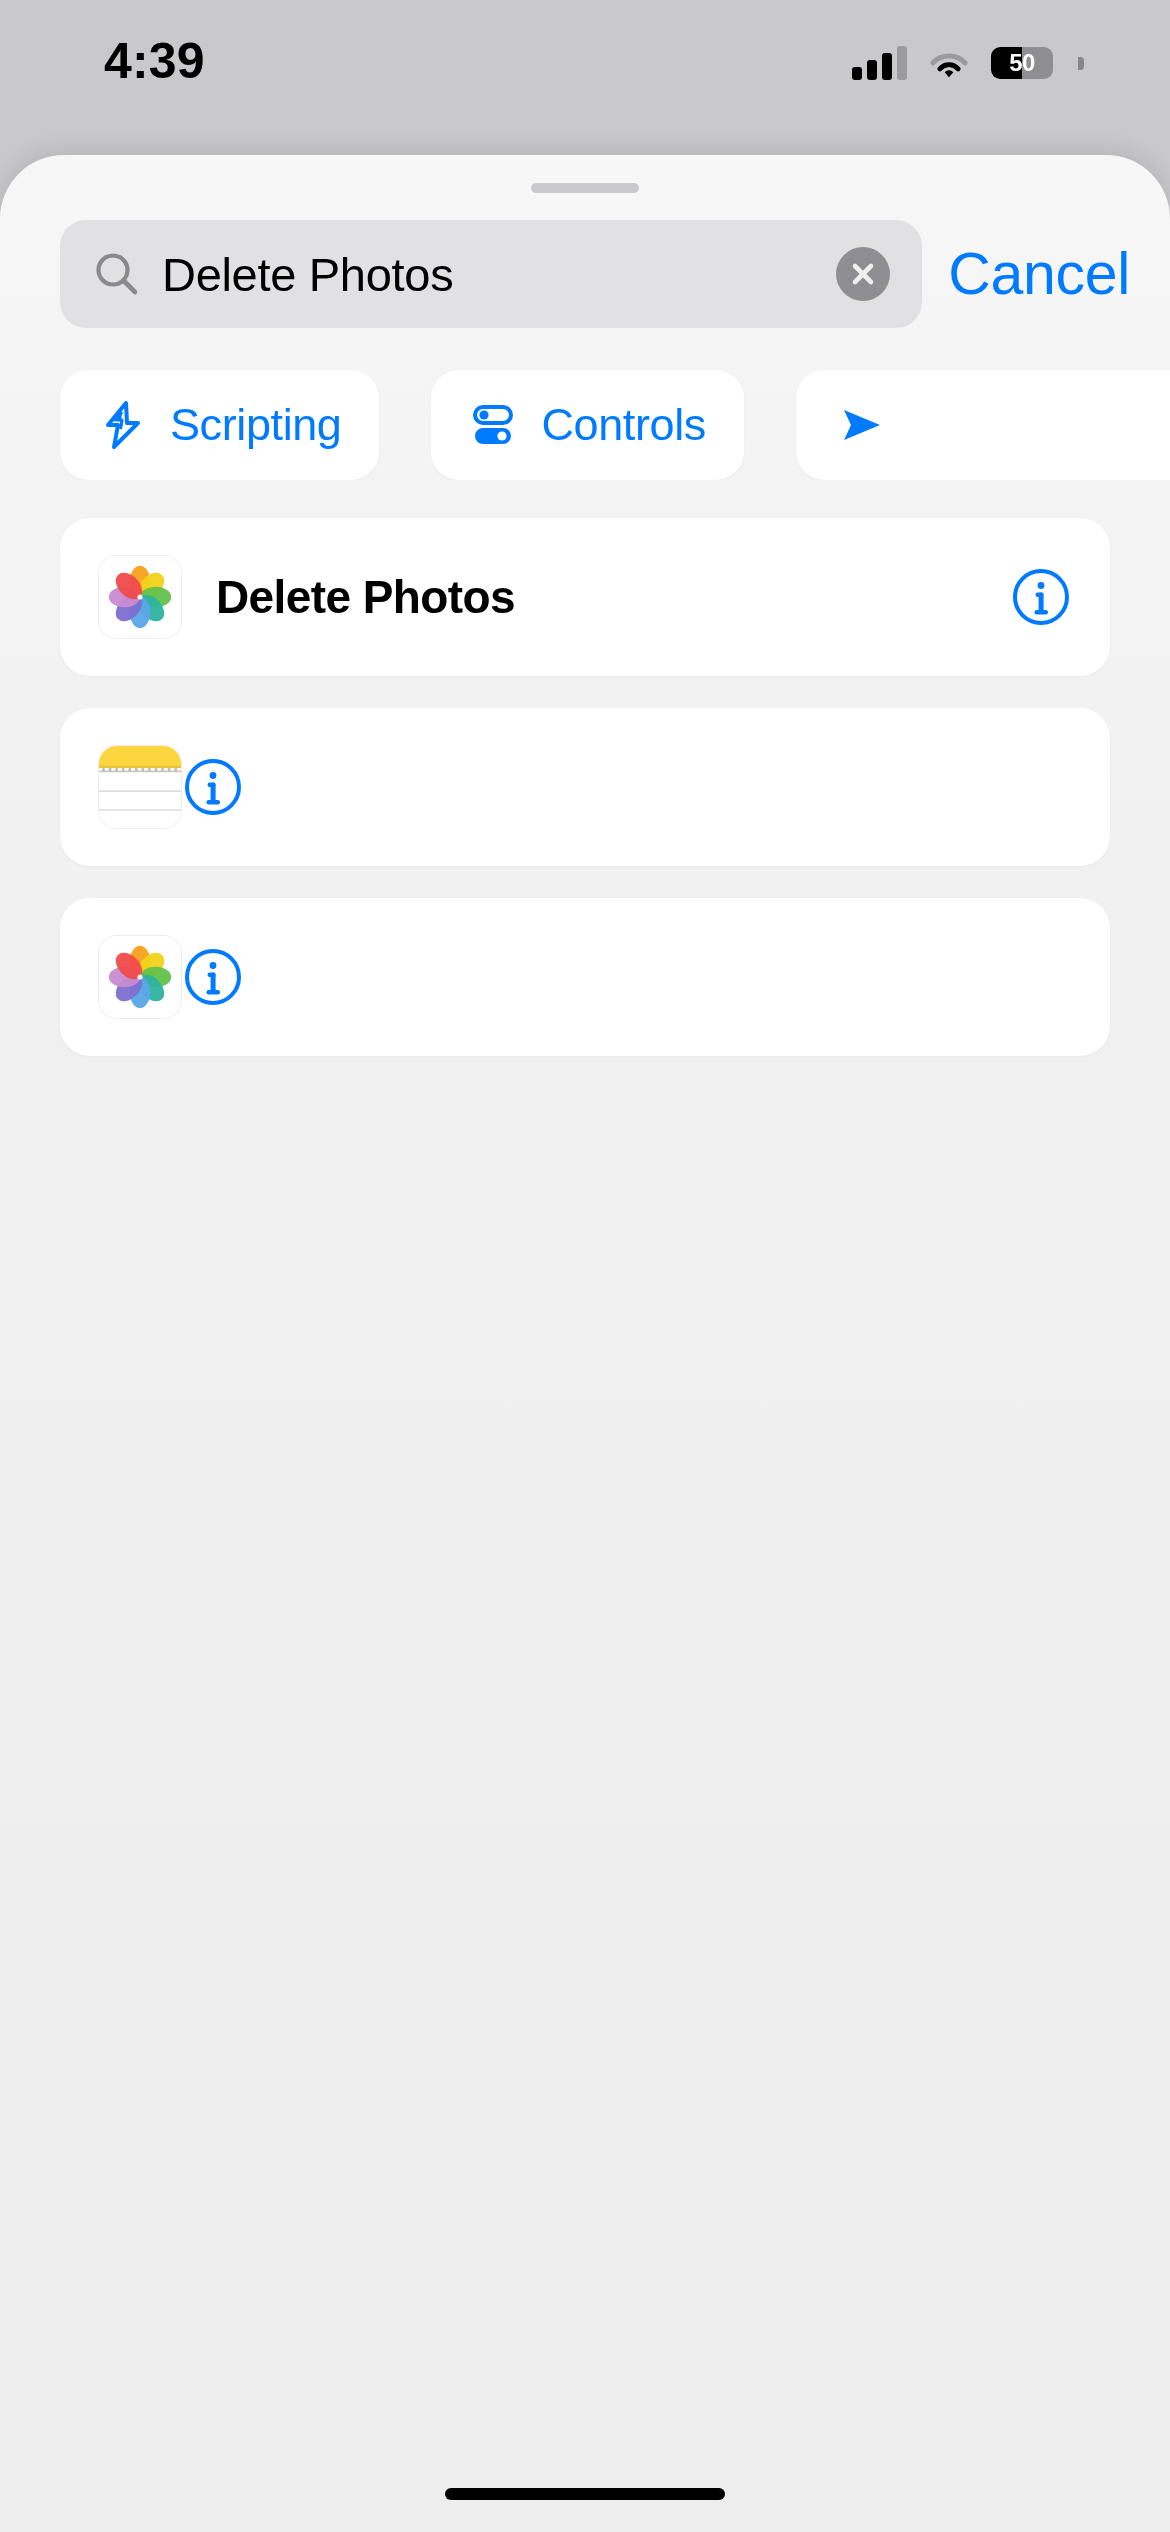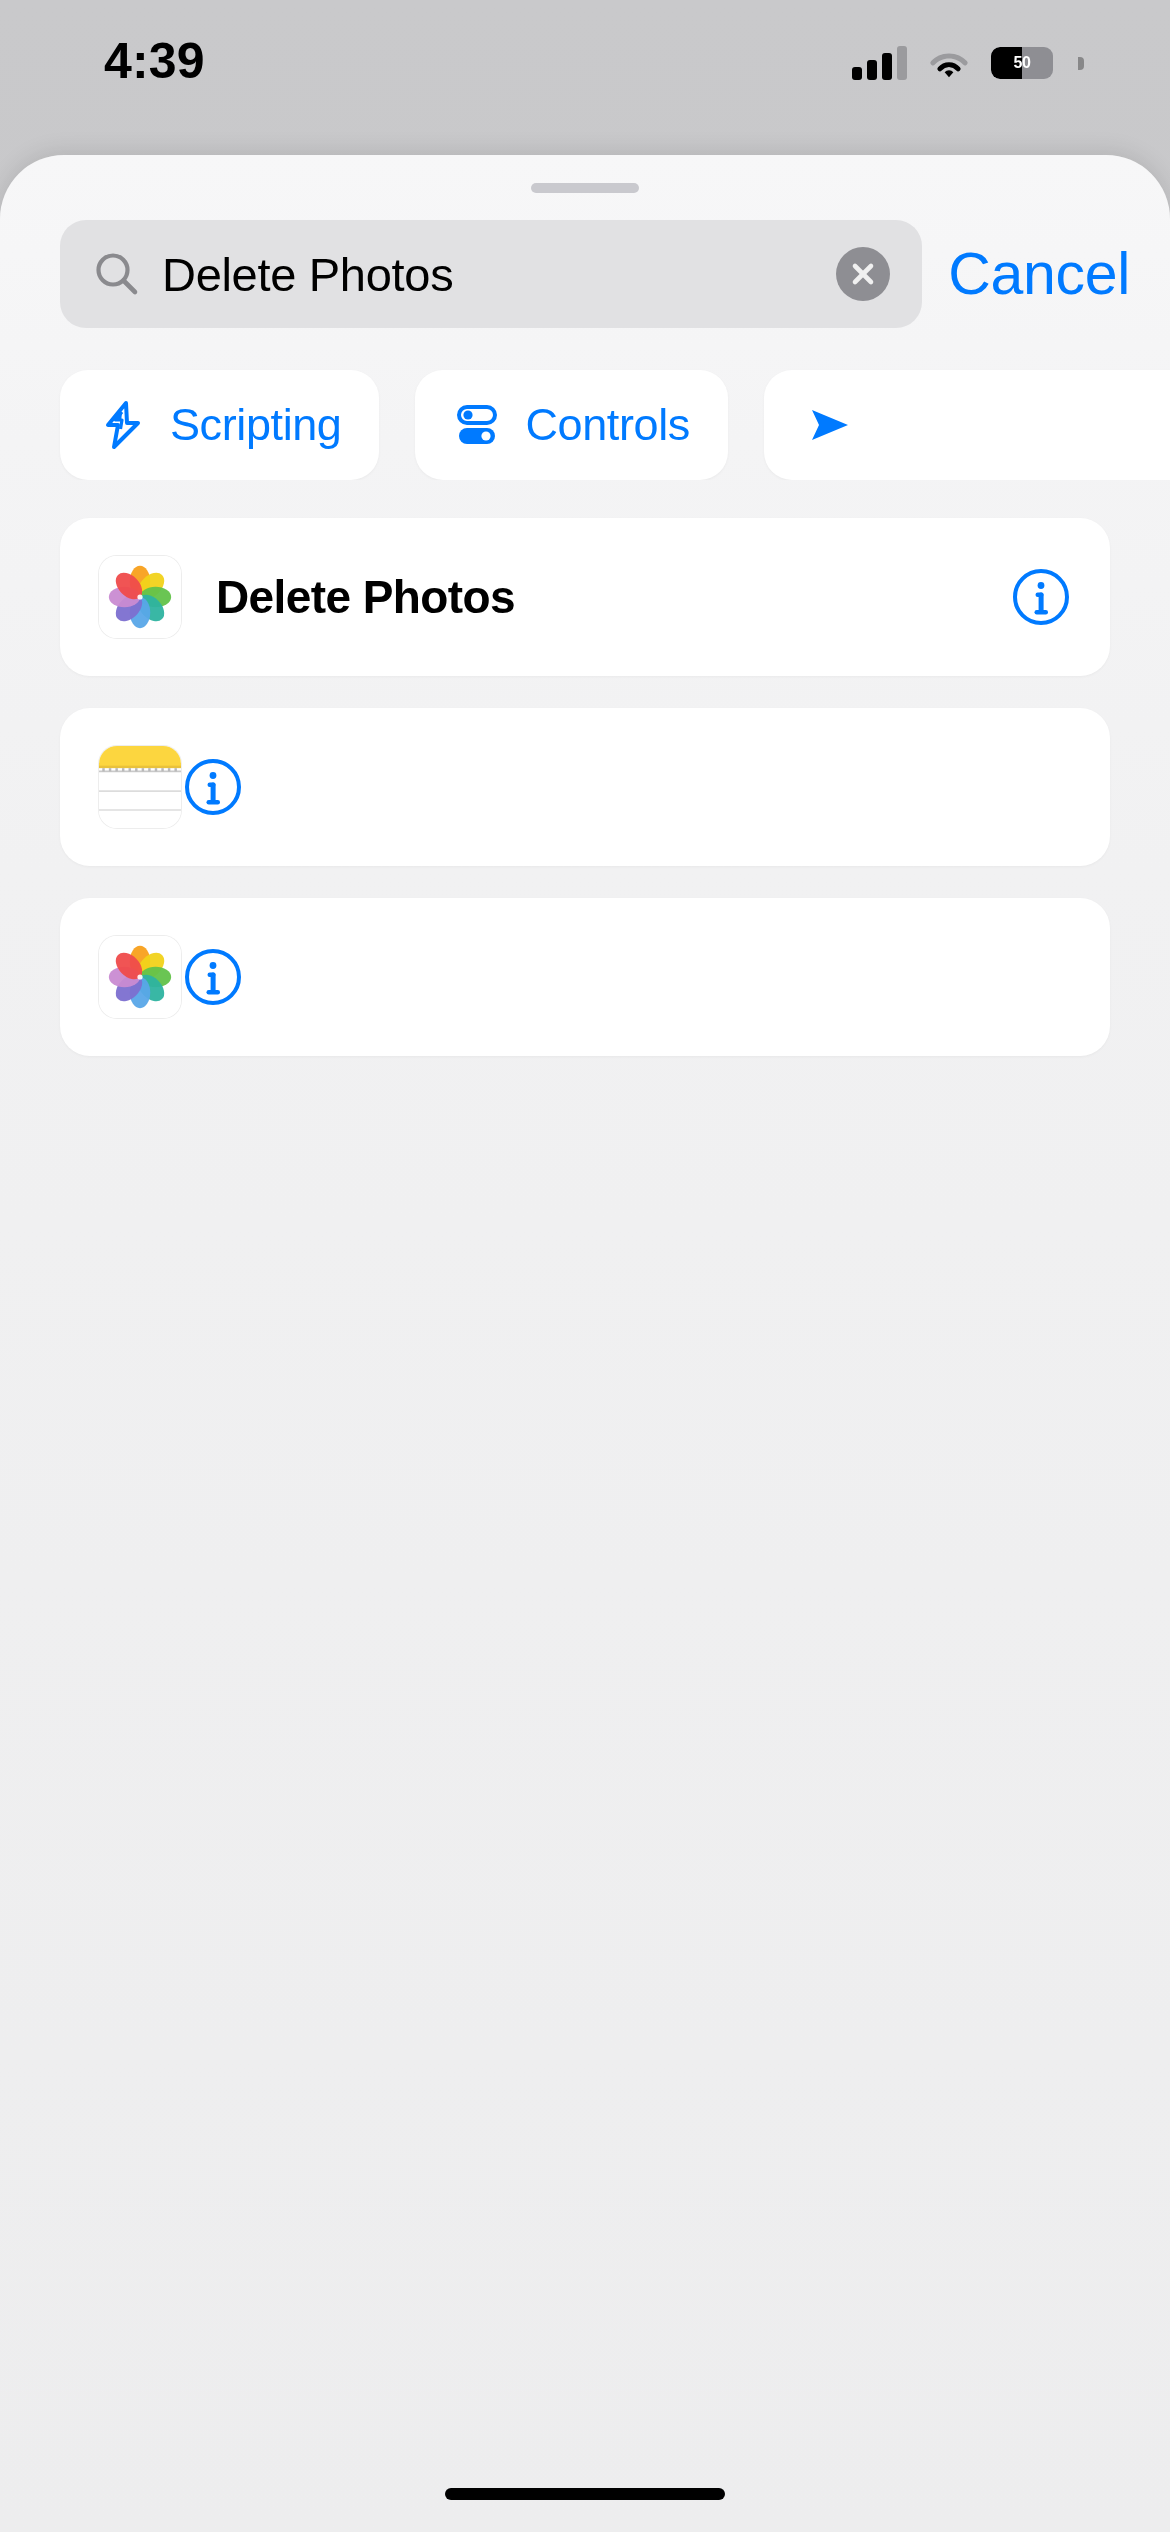--- a/index.html
+++ b/index.html
@@ -76,21 +76,21 @@
     left: 0; top: 0; bottom: 0;
     width: 50%;
     background: #000;
     border-radius: 9px 0 0 9px;
   }
   .battery .pct {
     position: relative;
     z-index: 2;
     width: 100%;
     text-align: center;
-    font-size: 16px;
+    font-size: 24px;
     font-weight: 700;
     color: #fff;
     line-height: 32px;
     letter-spacing: -0.5px;
   }
   .battery-nub {
     width: 6px; height: 13px;
     background: rgba(0,0,0,0.32);
     border-radius: 0 4px 4px 0;
     margin-left: 3px;
@@ -161,21 +161,21 @@
     padding-left: 6px;
     background: none;
     border: none;
     font-family: inherit;
     cursor: pointer;
   }
 
   
   #chips-scroller {
     display: flex;
-    gap: 36px;
+    gap: 52px;
     padding: 42px 0 0 60px;
     overflow: hidden;
     white-space: nowrap;
   }
   .chip {
     flex: 0 0 auto;
     height: 110px;
     background: #ffffff;
     border-radius: 28px;
     display: flex;

